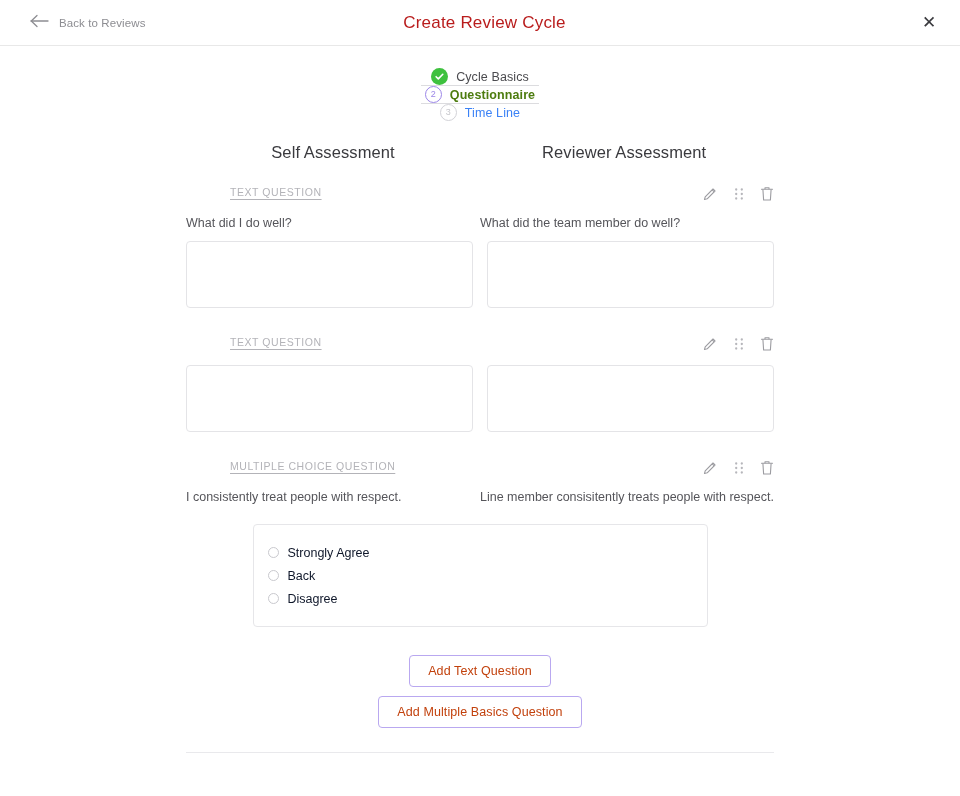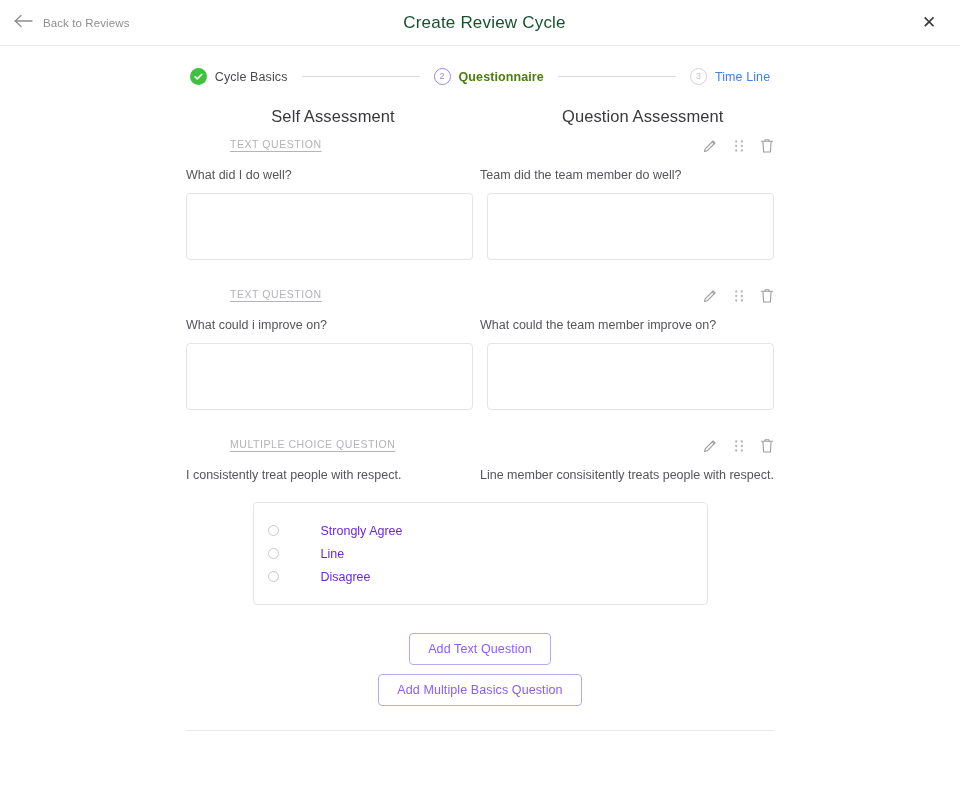--- a/index.html
+++ b/index.html
@@ -18,35 +18,35 @@
     position: relative;
     height: 46px;
     border-bottom: 1px solid #e8e8e8;
     display: flex;
     align-items: center;
   }
   .back-link {
     display: flex;
     align-items: center;
     gap: 9px;
-    padding-left: 14px;
+    padding-left: 30px;
     cursor: pointer;
   }
   .back-arrow { display: block; }
   .back-label {
     font-size: 11.5px;
     color: #8d8d92;
     letter-spacing: .1px;
   }
   .header-title {
     position: absolute;
     left: 9px; right: 0;
     text-align: center;
     font-size: 17px;
-    color: #14532d;
+    color: #b91c1c;
     letter-spacing: .2px;
     pointer-events: none;
   }
   .close-btn {
     position: absolute;
     right: 20px;
     top: 50%;
     transform: translateY(-50%);
     width: 22px; height: 22px;
     display: flex; align-items: center; justify-content: center;
@@ -56,20 +56,21 @@
     line-height: 1;
   }
 
   
   .stepper {
     display: flex;
     align-items: center;
     justify-content: center;
     margin-top: 22px;
     gap: 0;
+    flex-direction: column;
   }
   .step {
     display: flex;
     align-items: center;
     gap: 8px;
     cursor: pointer;
   }
   .step-label {
     font-size: 12.5px;
     letter-spacing: .1px;
@@ -108,22 +109,21 @@
   }
 
   
   .content {
     width: 588px;
     margin: 0 auto;
     padding-top: 22px;
   }
   .col-heads {
     display: flex;
-    margin-bottom: 12px;
-    gap: 20px;
+    margin-bottom: 24px;
   }
   .col-head {
     flex: 0 0 50%;
     text-align: center;
     font-size: 16.5px;
     color: #3a3a3e;
     letter-spacing: .1px;
   }
   .col-head.right { text-align: left; padding-left: 62px; }
 
@@ -190,35 +190,34 @@
   }
   .radio {
     width: 11px; height: 11px;
     border-radius: 50%;
     border: 1px solid #c9c9ce;
     background: #fff;
     flex: none;
   }
   .choice-label {
     font-size: 12.5px;
-    color: #6d28d9;
-    margin-left: 33px;
+    color: #0f172a;
   }
 
   
   .add-buttons {
     margin-top: 28px;
     display: flex;
     flex-direction: column;
     align-items: center;
     gap: 9px;
   }
   .btn-outline-purple {
     border: 1px solid #b9a8f0;
-    color: #8b5cf6;
+    color: #c2410c;
     background: #fff;
     border-radius: 4px;
     font-size: 12.5px;
     padding: 8px 18px;
     cursor: pointer;
     font-family: inherit;
     letter-spacing: .1px;
   }
 
   
@@ -271,21 +270,21 @@
     <span class="step-badge-num todo">3</span>
     <span class="step-label">Time Line</span>
   </div>
 
 </div>
 
 <div class="content">
 
   <div class="col-heads">
     <div class="col-head">Self Assessment</div>
-    <div class="col-head right">Question Assessment</div>
+    <div class="col-head right">Reviewer Assessment</div>
   </div>
 
   <div class="question-block">
     <div class="q-tag-row">
       <span class="q-tag">TEXT QUESTION</span>
       <span class="q-tools">
         <span class="tool-icon">
           <svg width="16" height="16" viewBox="0 0 16 16">
             <path d="M2.5 13.5 L3.2 10.8 L11 3 L13 5 L5.2 12.8 Z" stroke="#9c9ca1" stroke-width="1.1" fill="none" stroke-linejoin="round"></path>
             <path d="M10.2 3.8 L12.2 5.8" stroke="#9c9ca1" stroke-width="1.1" fill="none"></path>
@@ -305,21 +304,21 @@
           <svg width="14" height="16" viewBox="0 0 14 16">
             <path d="M1.5 3.2 H12.5" stroke="#9c9ca1" stroke-width="1.1" fill="none" stroke-linecap="round"></path>
             <path d="M5 3.2 V1.8 H9 V3.2" stroke="#9c9ca1" stroke-width="1.1" fill="none" stroke-linejoin="round"></path>
             <path d="M2.9 3.2 L3.6 14 H10.4 L11.1 3.2" stroke="#9c9ca1" stroke-width="1.1" fill="none" stroke-linejoin="round"></path>
           </svg>
         </span>
       </span>
     </div>
     <div class="q-texts">
       <div class="q-text">What did I do well?</div>
-      <div class="q-text right">Team did the team member do well?</div>
+      <div class="q-text right">What did the team member do well?</div>
     </div>
     <div class="q-fields">
       <div class="answer-box"></div>
       <div class="answer-box"></div>
     </div>
   </div>
 
   <div class="question-block">
     <div class="q-tag-row">
       <span class="q-tag">TEXT QUESTION</span>
@@ -342,24 +341,20 @@
         </span>
         <span class="tool-icon">
           <svg width="14" height="16" viewBox="0 0 14 16">
             <path d="M1.5 3.2 H12.5" stroke="#9c9ca1" stroke-width="1.1" fill="none" stroke-linecap="round"></path>
             <path d="M5 3.2 V1.8 H9 V3.2" stroke="#9c9ca1" stroke-width="1.1" fill="none" stroke-linejoin="round"></path>
             <path d="M2.9 3.2 L3.6 14 H10.4 L11.1 3.2" stroke="#9c9ca1" stroke-width="1.1" fill="none" stroke-linejoin="round"></path>
           </svg>
         </span>
       </span>
     </div>
-    <div class="q-texts">
-      <div class="q-text">What could i improve on?</div>
-      <div class="q-text right">What could the team member improve on?</div>
-    </div>
     <div class="q-fields">
       <div class="answer-box"></div>
       <div class="answer-box"></div>
     </div>
   </div>
 
   <div class="question-block">
     <div class="q-tag-row">
       <span class="q-tag">MULTIPLE CHOICE QUESTION</span>
       <span class="q-tools">
@@ -393,21 +388,21 @@
       <div class="q-text right">Line member consisitently treats people with respect.</div>
     </div>
 
     <div class="choice-card">
       <div class="choice-row">
         <span class="radio"></span>
         <span class="choice-label">Strongly Agree</span>
       </div>
       <div class="choice-row">
         <span class="radio"></span>
-        <span class="choice-label">Line</span>
+        <span class="choice-label">Back</span>
       </div>
       <div class="choice-row">
         <span class="radio"></span>
         <span class="choice-label">Disagree</span>
       </div>
     </div>
   </div>
 
   <div class="add-buttons">
     <button class="btn-outline-purple">Add Text Question</button>

